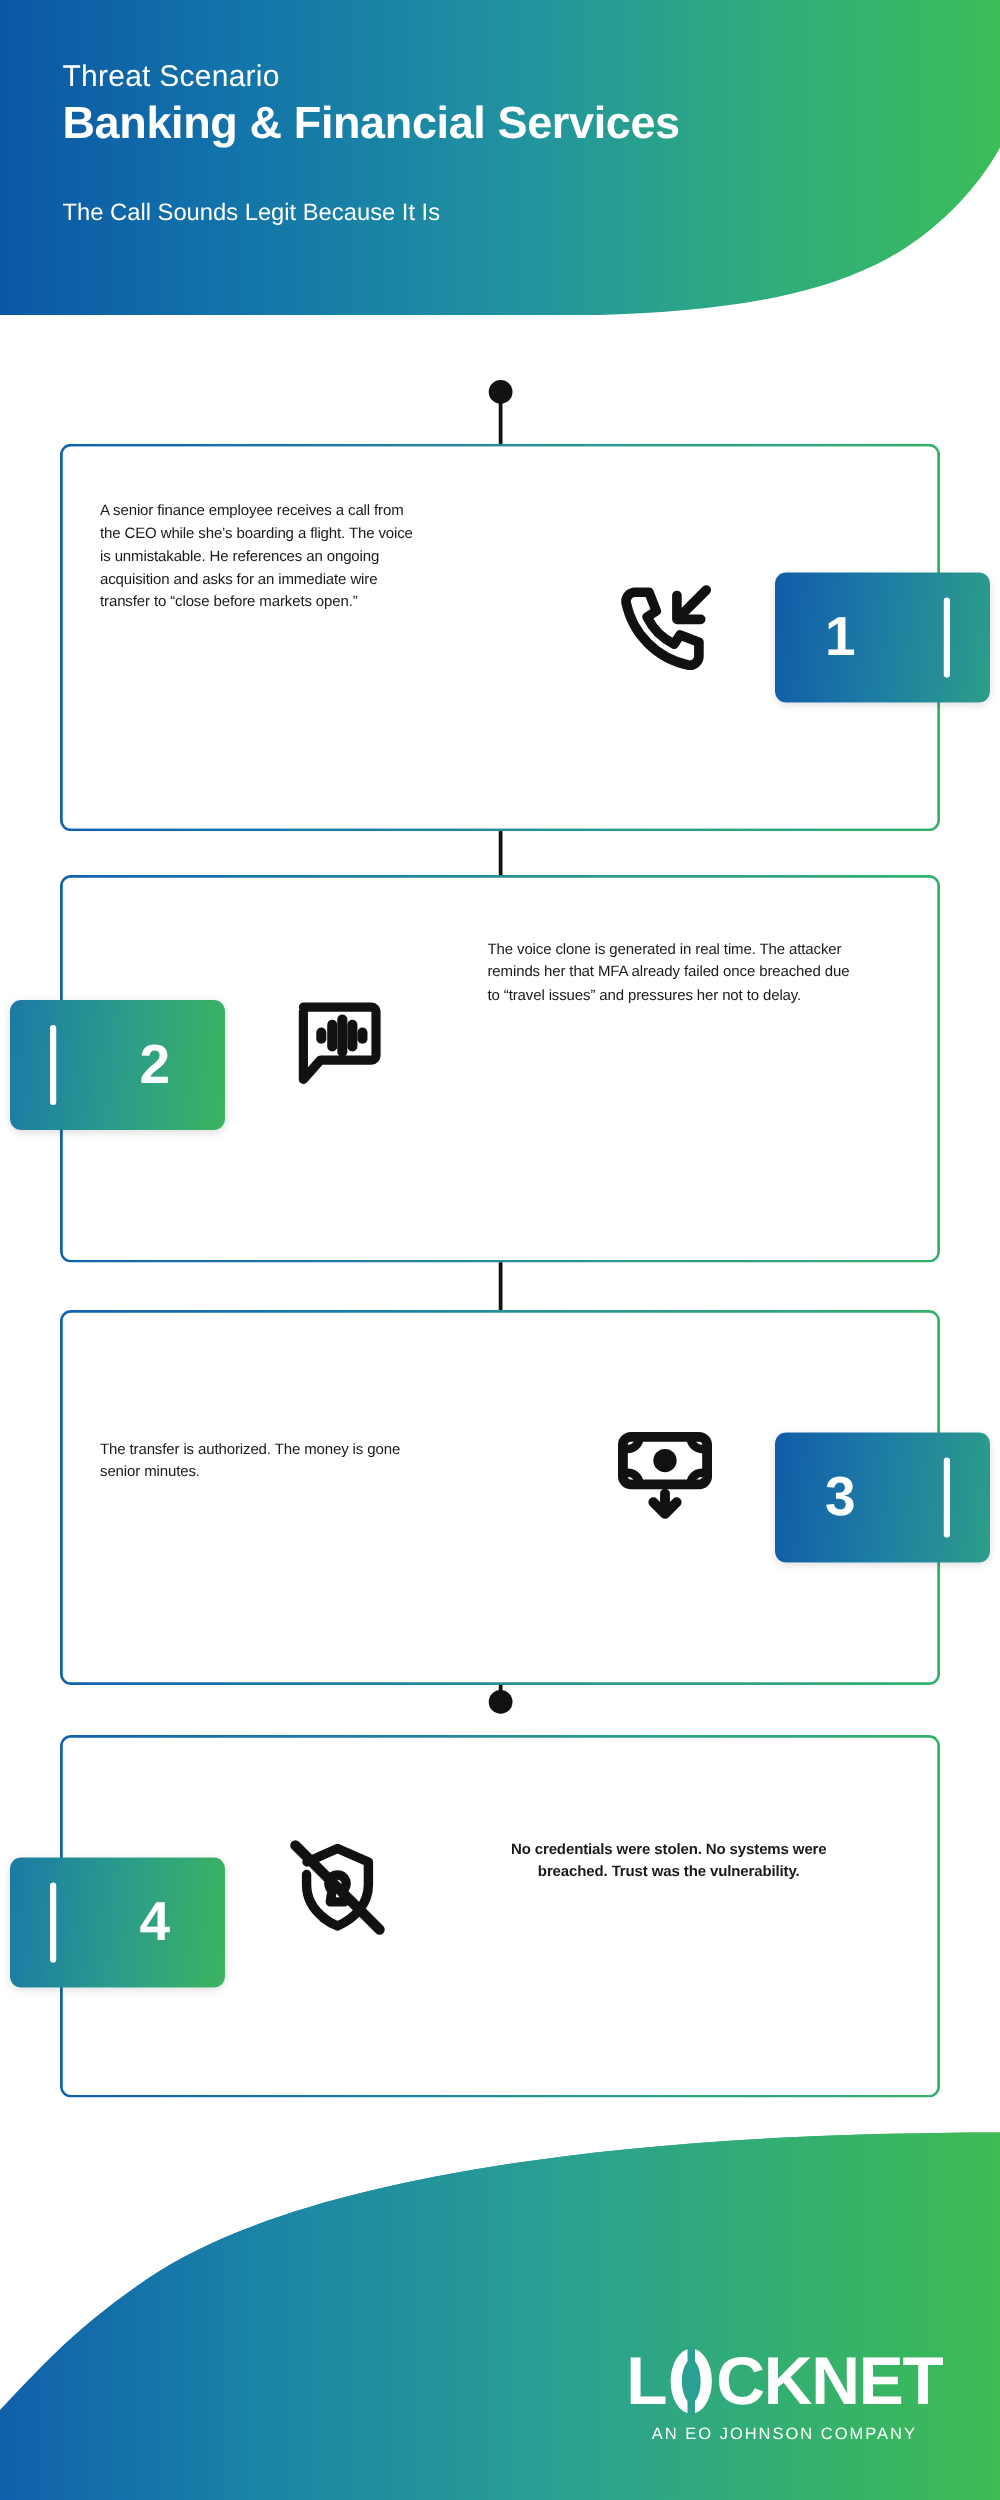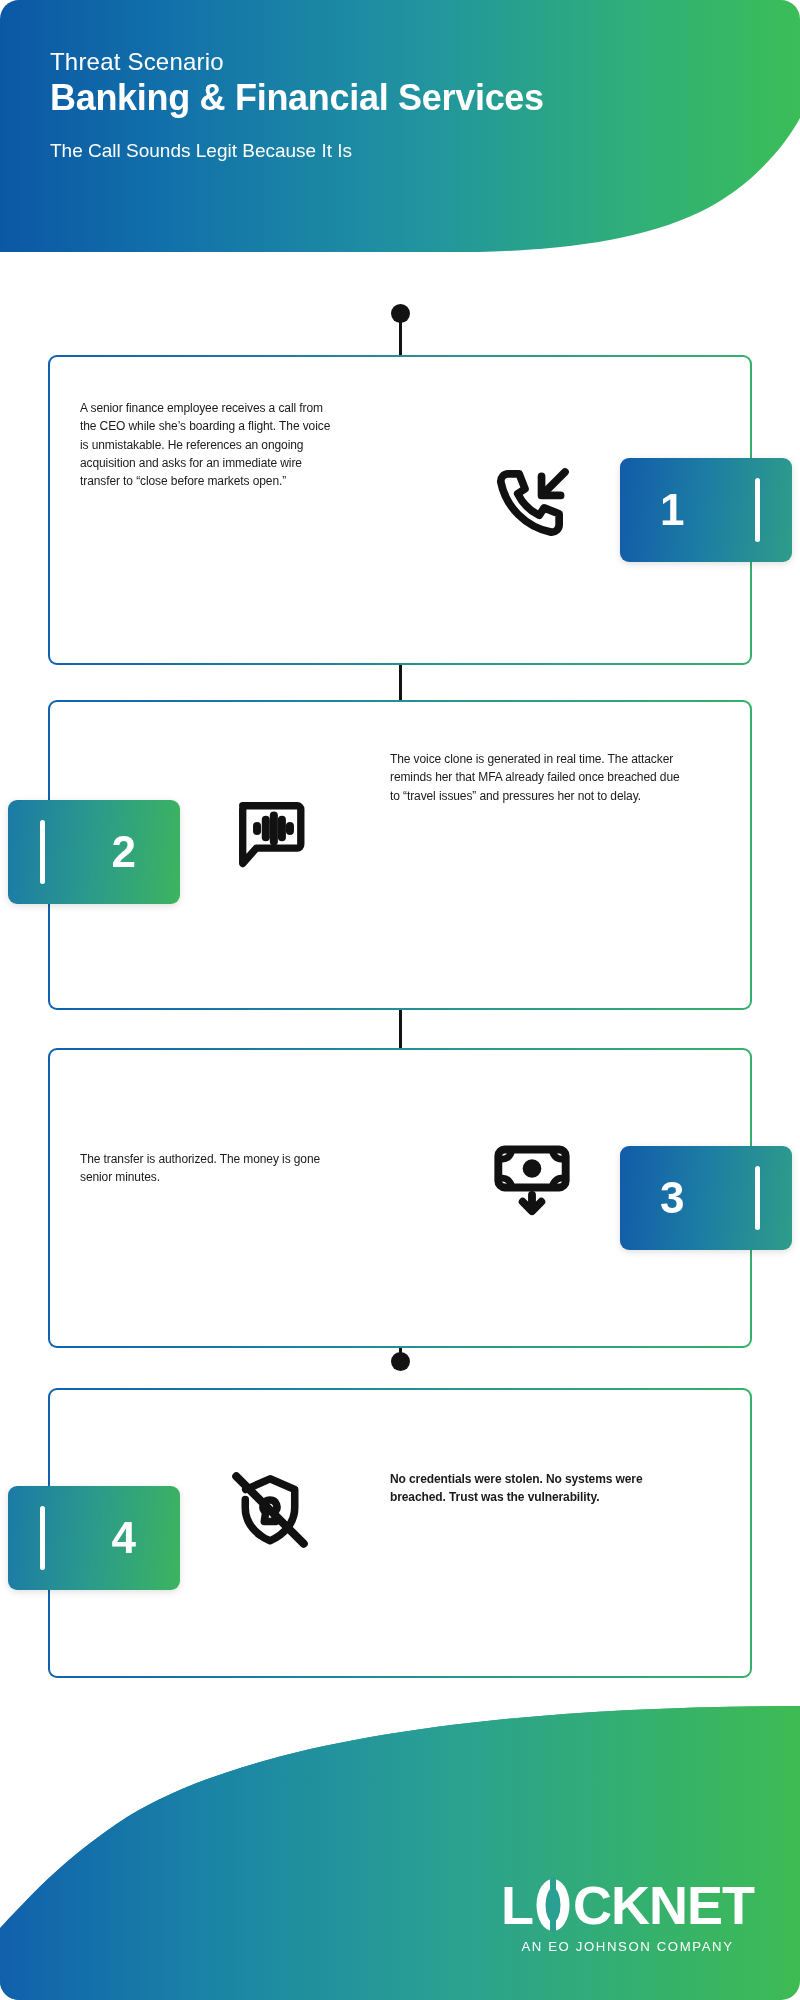--- a/index.html
+++ b/index.html
@@ -7,21 +7,21 @@
   html,body{ background:#ffffff; }
   body{
     width:800px; height:2000px; position:relative; overflow:hidden;
     font-family:"Liberation Sans", sans-serif;
     background:#ffffff;
   }
 
   
   #page{
     position:absolute; left:0; top:0; width:800px; height:2000px;
-    background:#ffffff; overflow:hidden;border-radius:19px;
+    background:#ffffff; overflow:hidden;
   }
 
   
   .header-wrap{
     position:absolute; left:0; top:0; width:800px; height:270px;
     overflow:hidden;
   }
   .header-svg{ position:absolute; left:0; top:0; }
   .header-text{
     position:absolute; left:50px; top:48px; width:660px; z-index:4;
@@ -29,21 +29,21 @@
   .eyebrow{
     color:#ffffff; font-size:24px; font-weight:400; letter-spacing:.2px;
     line-height:1.2; font-family:"Liberation Sans", sans-serif;
   }
   .headline{
     color:#ffffff; font-size:36px; font-weight:700; letter-spacing:-.3px;
     line-height:1.15; white-space:nowrap;
     font-family:"Liberation Sans", sans-serif;
   }
   .subhead{
-    color:#ffffff; font-size:19px; font-weight:400; margin-top:21px;
+    color:#ffffff; font-size:19px; font-weight:400; margin-top:41px;
     line-height:1.25; font-family:"Liberation Sans", sans-serif;
   }
 
   
   .timeline-line{
     position:absolute; left:399px; top:311px; width:3px; height:1050px;
     background:#121212; z-index:1;
   }
   .tl-dot{
     position:absolute; left:391px; width:19px; height:19px;
@@ -66,21 +66,21 @@
   #card2{ top:700px; height:310px; }
   #card3{ top:1048px; height:300px; }
   #card4{ top:1388px; height:290px; }
 
   .card-inner{ position:relative; width:100%; height:100%; }
 
   .step-text{
     position:absolute; color:#1a1a1a; font-size:12px; line-height:1.53;
     font-family:"Liberation Sans", sans-serif; letter-spacing:-.1px;
   }
-  .step-text.bold{ font-weight:700; }
+  .step-text.bold{ font-weight:700;text-align:center; }
 
   .icon-box{
     position:absolute; width:96px; height:96px;
     display:flex; align-items:center; justify-content:center;
   }
 
   
   .badge{
     position:absolute; width:172px; height:104px; border-radius:9px;
     display:flex; align-items:center; z-index:6;

